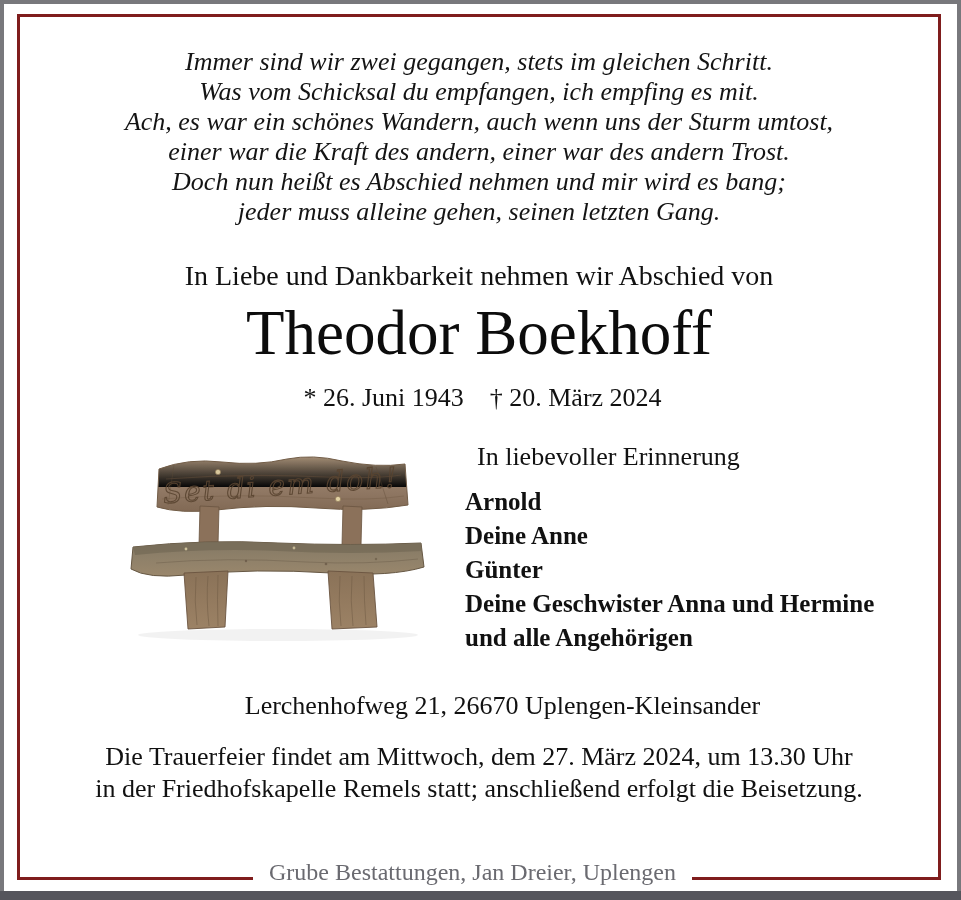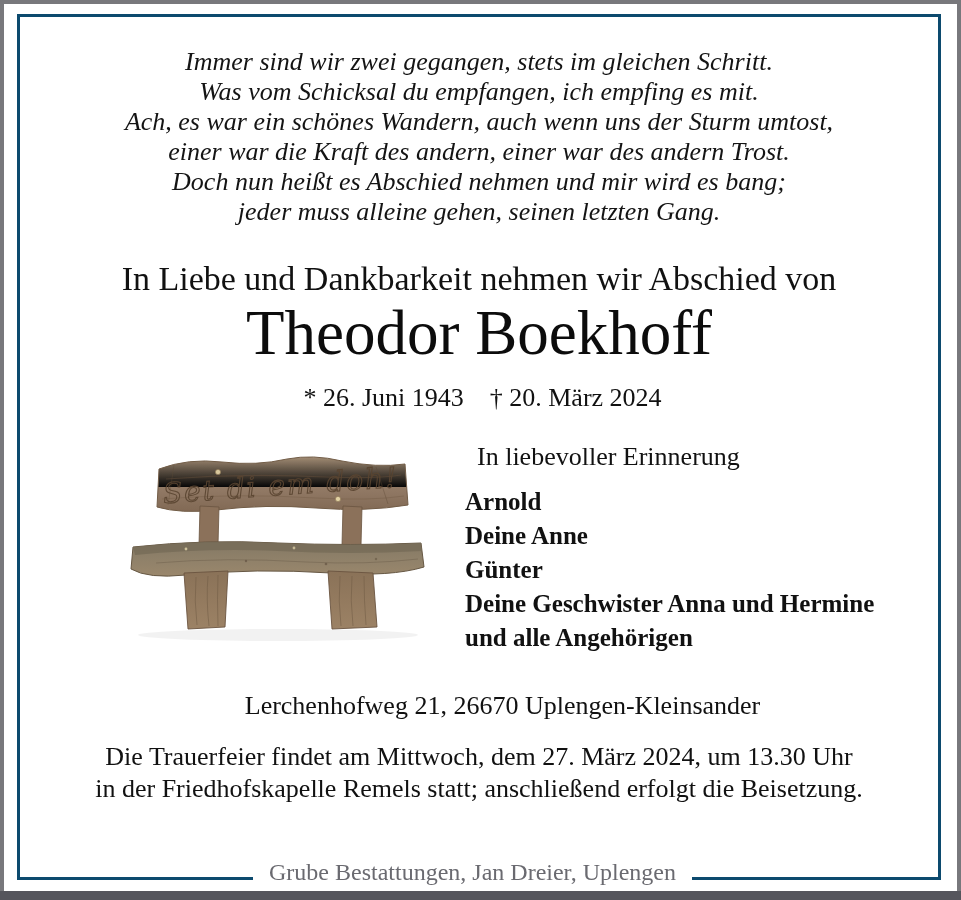--- a/index.html
+++ b/index.html
@@ -19,31 +19,31 @@
     box-sizing:border-box;
     pointer-events:none;
     z-index:6;
   }
   .bottom-bar{
     position:absolute;left:0;right:0;bottom:0;height:9px;
     background:#55555c;z-index:6;
   }
   .inner-box{
     position:absolute;left:17px;top:14px;width:924px;height:866px;
-    border:3px solid #0c4a6e;box-sizing:border-box;
+    border:3px solid #7f1d1d;box-sizing:border-box;
     background:#ffffff;
   }
   .poem{
     position:absolute;left:0;right:0;top:30px;
     text-align:center;font-style:italic;
     font-size:26px;line-height:30px;color:#141414;
   }
   .intro{
     position:absolute;left:0;right:0;top:243px;
-    text-align:center;font-size:34px;color:#111;
+    text-align:center;font-size:28px;color:#111;
   }
   .deceased-name{
     position:absolute;left:0;right:0;top:280px;
     text-align:center;font-size:63px;line-height:72px;
     color:#0c0c0c;font-weight:400;margin:0;
   }
   .dates{
     position:absolute;left:0;right:0;top:366px;
     text-align:center;font-size:26px;color:#111;margin-left:7px;
   }

